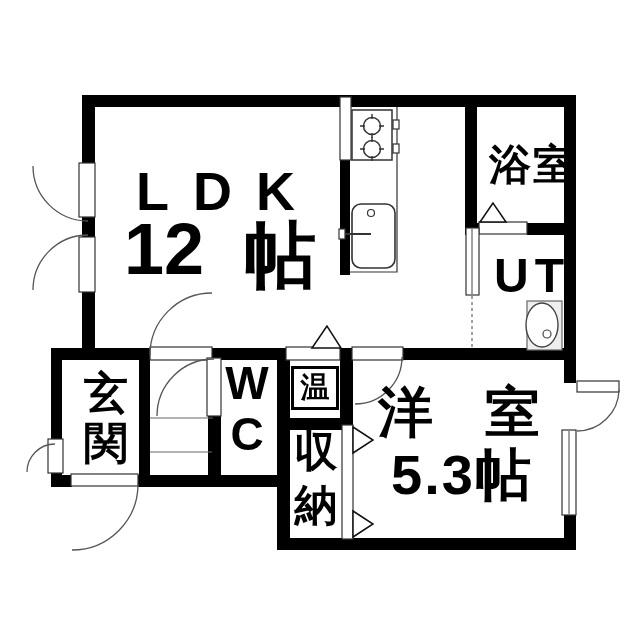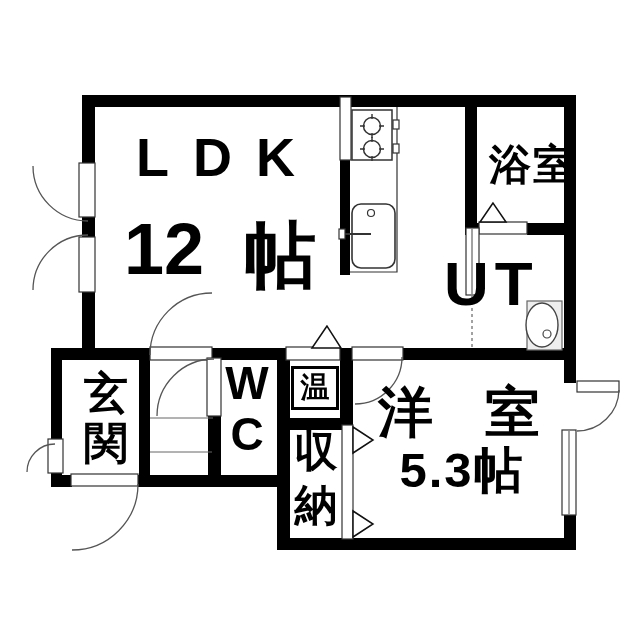--- a/index.html
+++ b/index.html
@@ -2,31 +2,31 @@
 <html><head>
 <meta charset="utf-8">
 <style>
   html,body{margin:0;padding:0;background:#fff;}
   #canvas{position:relative;width:640px;height:640px;background:#fff;overflow:hidden;
           font-family:"Liberation Sans","DejaVu Sans",sans-serif;color:#000;}
   #plan-svg{position:absolute;left:0;top:0;}
   .lbl{position:absolute;font-weight:700;white-space:nowrap;}
   .vlbl{display:flex;flex-direction:column;align-items:center;}
   .flexlbl{display:flex;justify-content:space-between;}
-  .ldk-name{left:112px;top:126px;width:206px;font-size:54px;letter-spacing:24px;text-align:left;text-indent:24px;}
+  .ldk-name{left:112px;top:160px;width:206px;font-size:54px;letter-spacing:24px;text-align:left;text-indent:24px;}
   .ldk-area{left:124px;top:208px;width:192px;font-size:72px;}
   .bath{left:473px;top:137px;width:104px;font-size:42px;letter-spacing:2px;text-align:right;}
-  .ut{left:444px;top:248px;width:100px;font-size:62px;letter-spacing:6px;}
+  .ut{left:482px;top:248px;width:100px;font-size:48px;letter-spacing:6px;text-align:center;}
   .genkan{left:81px;top:368px;width:50px;font-size:44px;line-height:50px;}
   .wc{left:222px;top:358px;width:50px;font-size:46px;line-height:51px;}
   .onbox{position:absolute;left:291px;top:366px;width:42px;height:38px;border:3px solid #000;
          display:flex;align-items:center;justify-content:center;font-size:29px;font-weight:700;}
   .storage{left:291px;top:424px;width:50px;font-size:43px;line-height:54px;}
   .yoshitsu{left:378px;top:376px;width:162px;font-size:55px;}
-  .yoshitsu-area{left:368px;top:438px;width:188px;font-size:49px;letter-spacing:2px;text-align:center;}
+  .yoshitsu-area{left:368px;top:438px;width:188px;font-size:56px;letter-spacing:2px;text-align:center;}
 </style>
 </head>
 <body>
 
 <div id="canvas">
 
   <svg id="plan-svg" width="640" height="640" viewBox="0 0 640 640">
 
     <g fill="#000000" shape-rendering="crispEdges">
 

